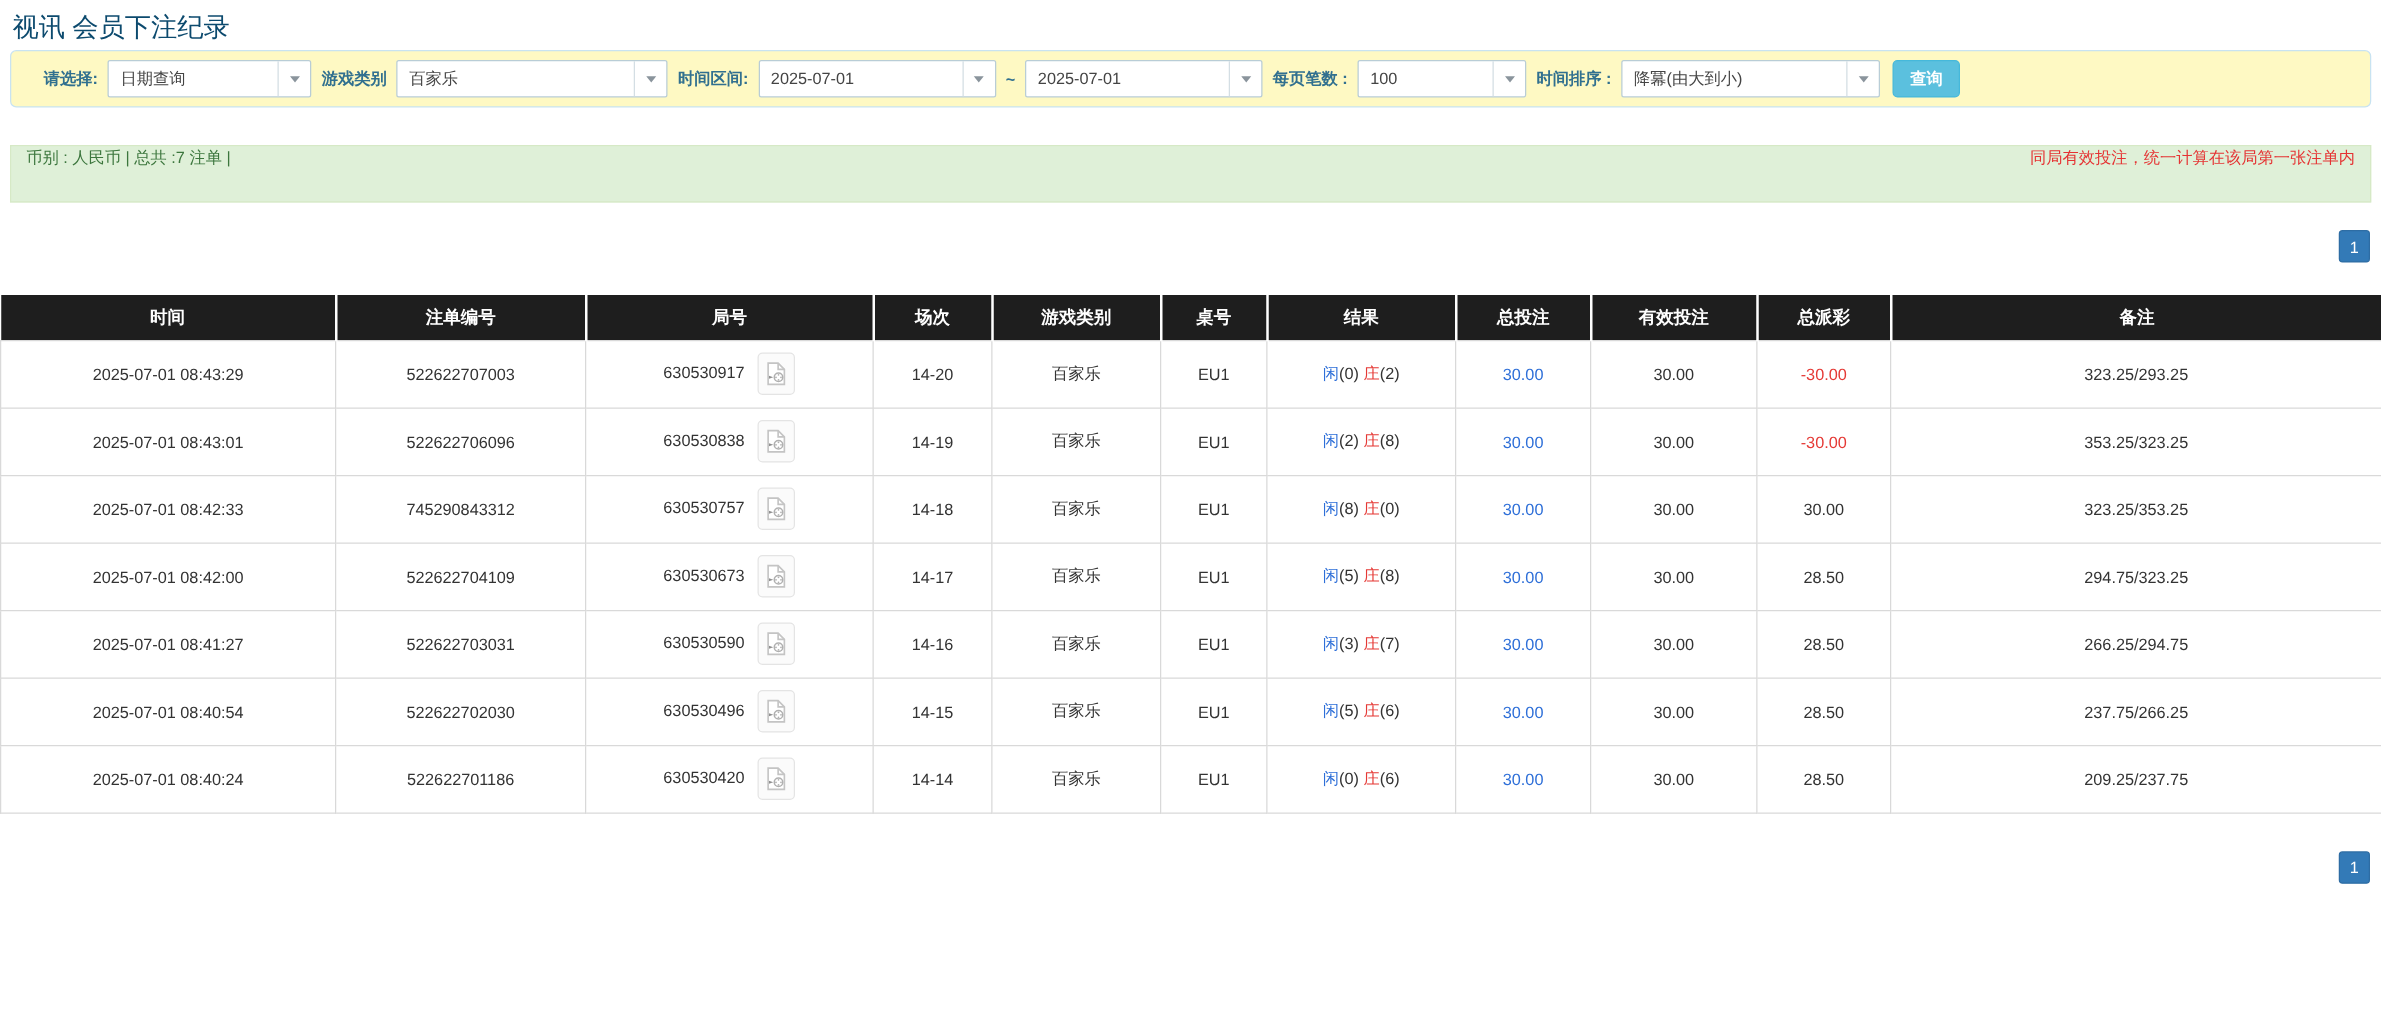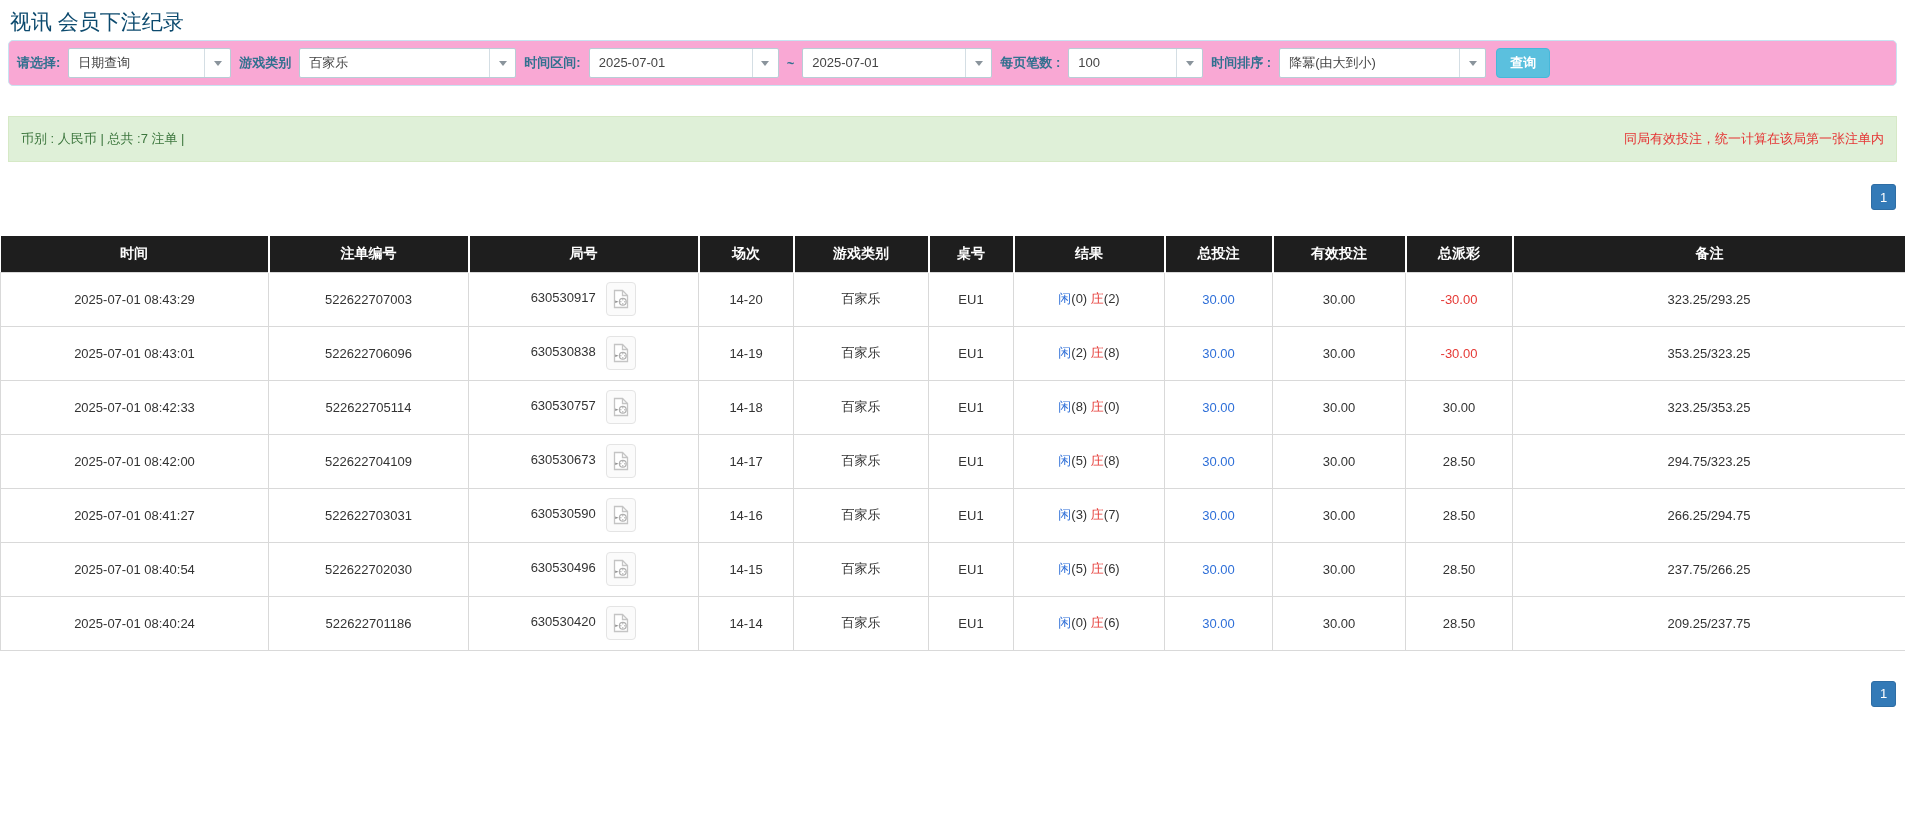--- a/index.html
+++ b/index.html
@@ -6,22 +6,22 @@
   html,body { margin:0; padding:0; background:#fff; }
   body {
     width:1905px; height:817px; overflow:hidden;
     font-family:"Liberation Sans","DejaVu Sans",sans-serif;
     color:#333;
   }
   .page-title { font-size:21px; font-weight:400; color:#0c4a6e; margin:8px 0 4px 10px; }
 
   
   .filter-bar {
-    margin:0 8px; height:46px; background:#f9a8d4; border:1px solid #c8e3f1;
-    border-radius:5px; display:flex; align-items:center; padding:0 8px; gap:8px;
+    margin:0 8px; height:46px; background:#fef9c3; border:1px solid #c8e3f1;
+    border-radius:5px; display:flex; align-items:center; padding:0 26px; gap:8px;
   }
   .f-label { font-size:13px; font-weight:bold; color:#31708f; white-space:nowrap; }
   .combo {
     display:inline-flex; align-items:stretch; background:#fff;
     border:1px solid #b9cdd6; border-radius:2px; height:30px; cursor:pointer;
   }
   .combo .val { font-size:13px; color:#444; line-height:28px; padding:0 9px; flex:1;
     white-space:nowrap; overflow:hidden; }
   .combo .arr { width:26px; display:flex; align-items:center; justify-content:center;
     border-left:1px solid #d4dee4; }
@@ -32,21 +32,21 @@
   .search-btn {
     background:#5bc0de; border:1px solid #46b8da; color:#fff; font-size:13px;
     height:30px; padding:0 13px; border-radius:4px; cursor:pointer; margin-left:2px;
     font-family:inherit;
     font-weight:bold;
   }
 
   
   .info-bar {
     margin:30px 8px 0; height:46px; background:#dff0d8; border:1px solid #d6e9c6;
-    display:flex; align-items:center; justify-content:space-between; padding:0 12px;
+    display:flex; align-items:flex-start; justify-content:space-between; padding:0 12px;
   }
   .info-left { font-size:13px; color:#3c763d; }
   .info-notice { font-size:13px; color:#e53333; }
 
   
   .pagination { display:flex; justify-content:flex-end; margin:22px 9px 0; }
   .pagination.bottom { margin-top:30px; }
   .page-btn {
     min-width:25px; height:26px; background:#337ab7; border:1px solid #2e6da4;
     color:#fff; border-radius:3px; font-size:13px; cursor:pointer; font-family:inherit;
@@ -211,21 +211,21 @@
     <td>百家乐</td>
     <td>EU1</td>
     <td><span class="res-p">闲</span><span>(2)</span> <span class="res-b">庄</span><span>(8)</span></td>
     <td><span class="amount-blue">30.00</span></td>
     <td>30.00</td>
     <td class="neg">-30.00</td>
     <td>353.25/323.25</td>
   </tr>
       <tr>
     <td>2025-07-01 08:42:33</td>
-    <td>522622705114</td>
+    <td>745290843312</td>
     <td>
       <span>630530757</span>
       <button class="video-btn" type="button">
         <svg width="18" height="20" viewBox="0 0 18 20">
           <path d="M2.5 1.5 h8 l5 5 v12 h-13 z" fill="#ffffff" stroke="#c4c4c4" stroke-width="1.3"></path>
           <path d="M10.5 1.5 v5 h5" fill="none" stroke="#c4c4c4" stroke-width="1.3"></path>
           <path d="M3.2 11.6 l3.4 1.2 -3.4 1.2 z" fill="#8f8f8f"></path>
           <circle cx="10.8" cy="12.8" r="3.4" fill="none" stroke="#b0b0b0" stroke-width="1.2"></circle>
           <circle cx="10.8" cy="10.8" r="0.7" fill="#b0b0b0"></circle>
           <circle cx="10.8" cy="14.8" r="0.7" fill="#b0b0b0"></circle>

